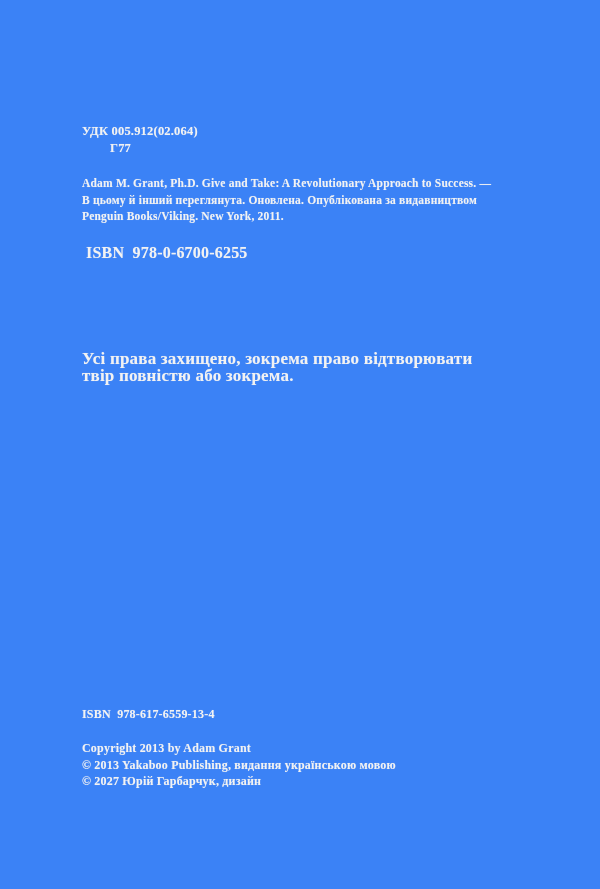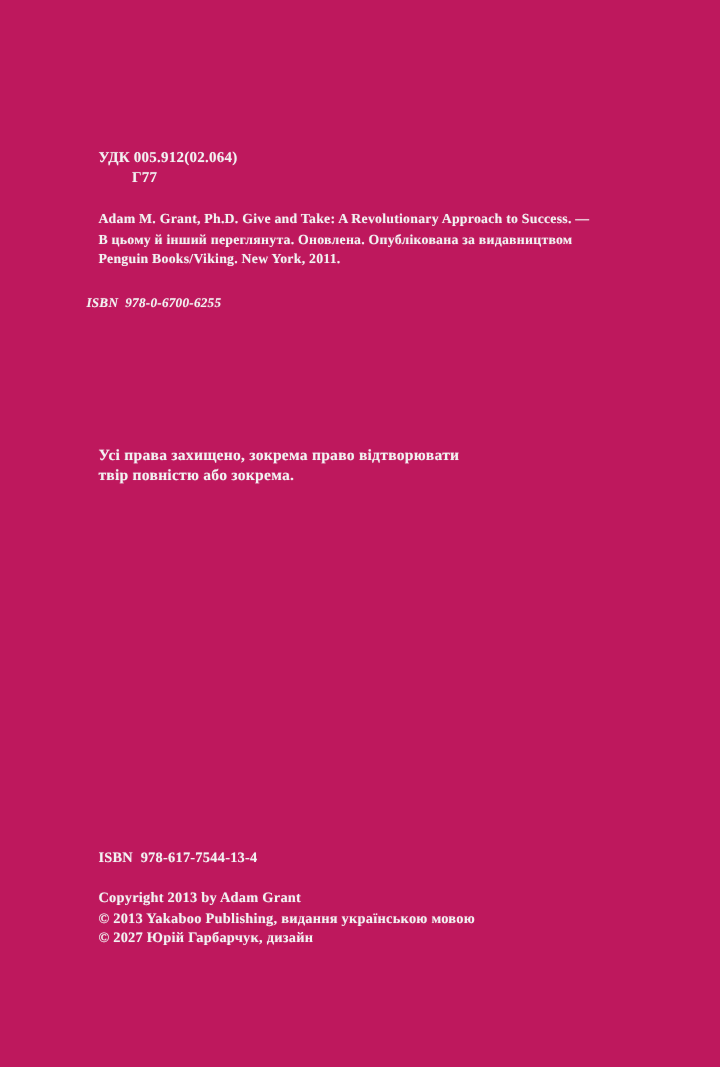--- a/index.html
+++ b/index.html
@@ -11,21 +11,21 @@
     width: 600px;
     height: 889px;
     position: relative;
     overflow: hidden;
     font-family: "Liberation Serif", serif;
     color: #ffffff;
   }
   .page {
     position: absolute;
     inset: 0;
-    background: #be185d;
+    background: #3b82f6;
   }
   .block {
     position: absolute;
     color: #f2f2f2;
     font-weight: bold;
     letter-spacing: 0.2px;
     text-shadow: 0 0 1px rgba(255,255,255,0.35);
   }
   .line {
     display: block;
@@ -46,31 +46,30 @@
   
   #biblio {
     left: 82px;
     top: 175px;
     font-size: 11.5px;
     line-height: 16.5px;
     width: 420px;
   }
   
   #isbn-orig {
-    left: 72px;
+    left: 86px;
     top: 245px;
-    font-size: 11px;
+    font-size: 16px;
     line-height: 16px;
-    font-style: italic;
   }
   
   #rights {
     left: 82px;
-    top: 370px;
-    font-size: 13px;
+    top: 350px;
+    font-size: 17px;
     line-height: 17px;
     width: 400px;
   }
   
   #isbn-ua {
     left: 82px;
     top: 706px;
     font-size: 12px;
     line-height: 16px;
   }
@@ -102,21 +101,21 @@
   <div class="block" id="isbn-orig">
     <span class="line">ISBN  978-0-6700-6255</span>
   </div>
 
   <div class="block" id="rights">
     <span class="line">Усі права захищено, зокрема право відтворювати</span>
     <span class="line">твір повністю або зокрема.</span>
   </div>
 
   <div class="block" id="isbn-ua">
-    <span class="line">ISBN  978-617-7544-13-4</span>
+    <span class="line">ISBN  978-617-6559-13-4</span>
   </div>
 
   <div class="block" id="copyright">
     <span class="line">Copyright 2013 by Adam Grant</span>
     <span class="line">© 2013 Yakaboo Publishing, видання українською мовою</span>
     <span class="line">© 2027 Юрій Гарбарчук, дизайн</span>
   </div>
 
 </div>
 

